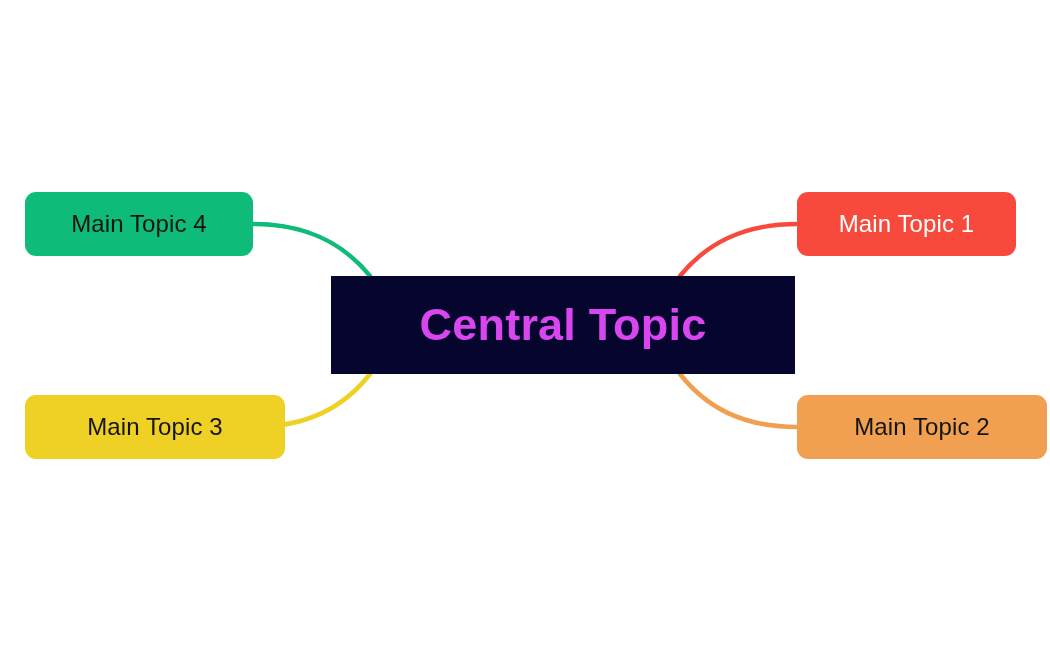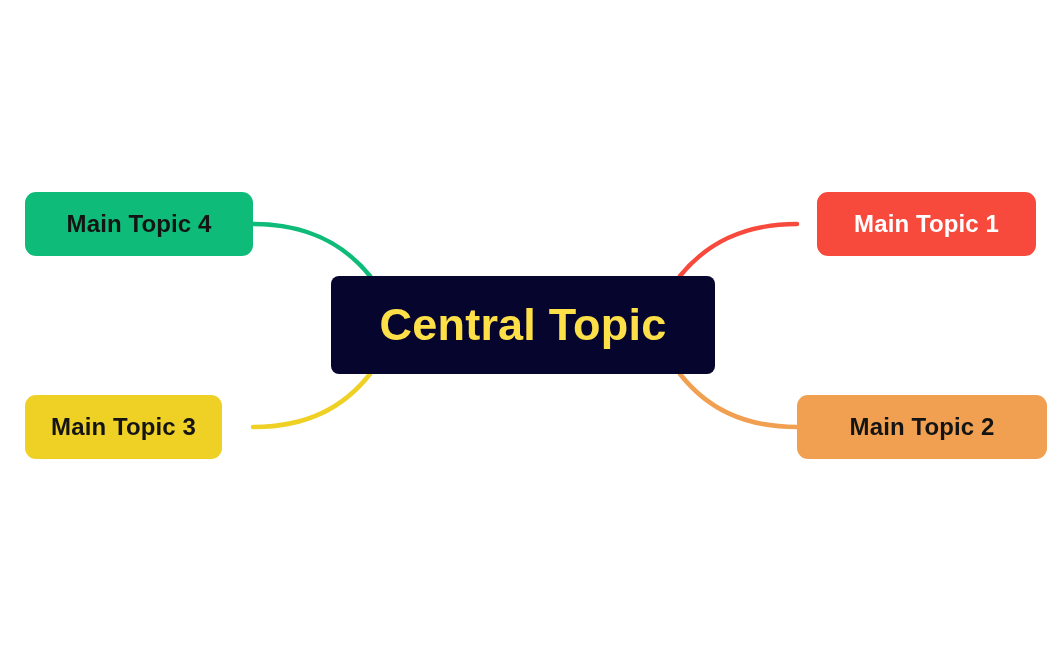--- a/index.html
+++ b/index.html
@@ -33,57 +33,56 @@
     display: flex;
     align-items: center;
     justify-content: center;
     text-align: center;
     white-space: nowrap;
     letter-spacing: 0.1px;
   }
   .node-central {
     left: 331px;
     top: 276px;
-    width: 384px;
+    width: 464px;
     height: 98px;
-    border-radius: 8px;
+    border-radius: 0;
     background: #05052e;
-    color: #fde047;
+    color: #d946ef;
     font-size: 45px;
     font-weight: 700;
     letter-spacing: 0.2px;
     z-index: 3;
   }
   .node-branch {
     height: 64px;
     border-radius: 11px;
     font-size: 24px;
-    font-weight: 700;
+    font-weight: 400;
     padding: 0 20px;
     z-index: 3;
   }
   .node-t1 {
     left: 797px;
     top: 192px;
     width: 219px;
     background: #f74a3c;
     color: #ffffff;
-    margin-left: 20px;
   }
   .node-t2 {
     left: 797px;
     top: 395px;
     width: 250px;
     background: #f0a050;
     color: #141414;
   }
   .node-t3 {
     left: 25px;
     top: 395px;
-    width: 197px;
+    width: 260px;
     background: #efd024;
     color: #141414;
   }
   .node-t4 {
     left: 25px;
     top: 192px;
     width: 228px;
     background: #0ebb78;
     color: #141414;
   }

